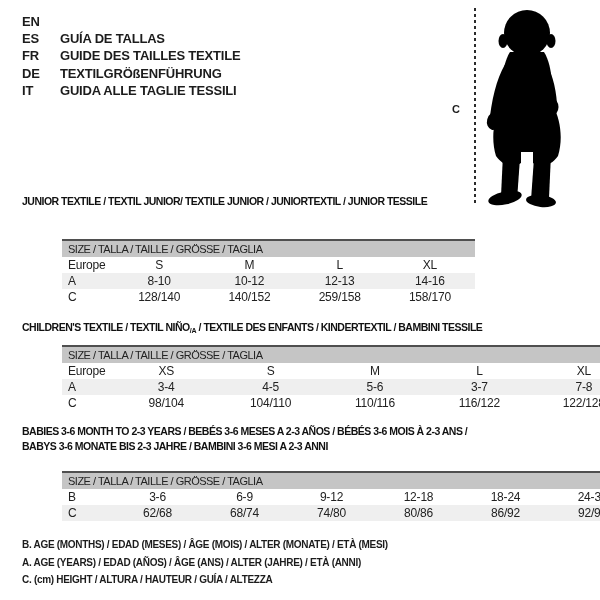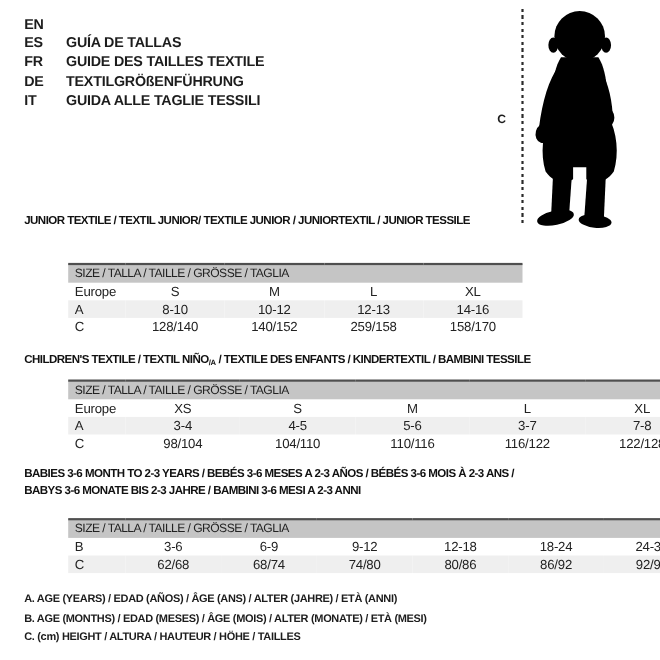--- a/index.html
+++ b/index.html
@@ -221,16 +221,16 @@
       <td>68/74</td>
       <td>74/80</td>
       <td>80/86</td>
       <td>86/92</td>
       <td>92/98</td>
     </tr>
   </tbody>
 </table>
 
 <div class="legend-block">
+  <div class="legend-line">B. AGE (MONTHS) / EDAD (MESES) / ÂGE (MOIS) / ALTER (MONATE) / ETÀ (MESI)</div>
   <div class="legend-line">A. AGE (YEARS) / EDAD (AÑOS) / ÂGE (ANS) / ALTER (JAHRE) / ETÀ (ANNI)</div>
-  <div class="legend-line">B. AGE (MONTHS) / EDAD (MESES) / ÂGE (MOIS) / ALTER (MONATE) / ETÀ (MESI)</div>
-  <div class="legend-line">C. (cm) HEIGHT / ALTURA / HAUTEUR / HÖHE / TAILLES</div>
+  <div class="legend-line">C. (cm) HEIGHT / ALTURA / HAUTEUR / GUÍA / ALTEZZA</div>
 </div>
 
 </body></html>

